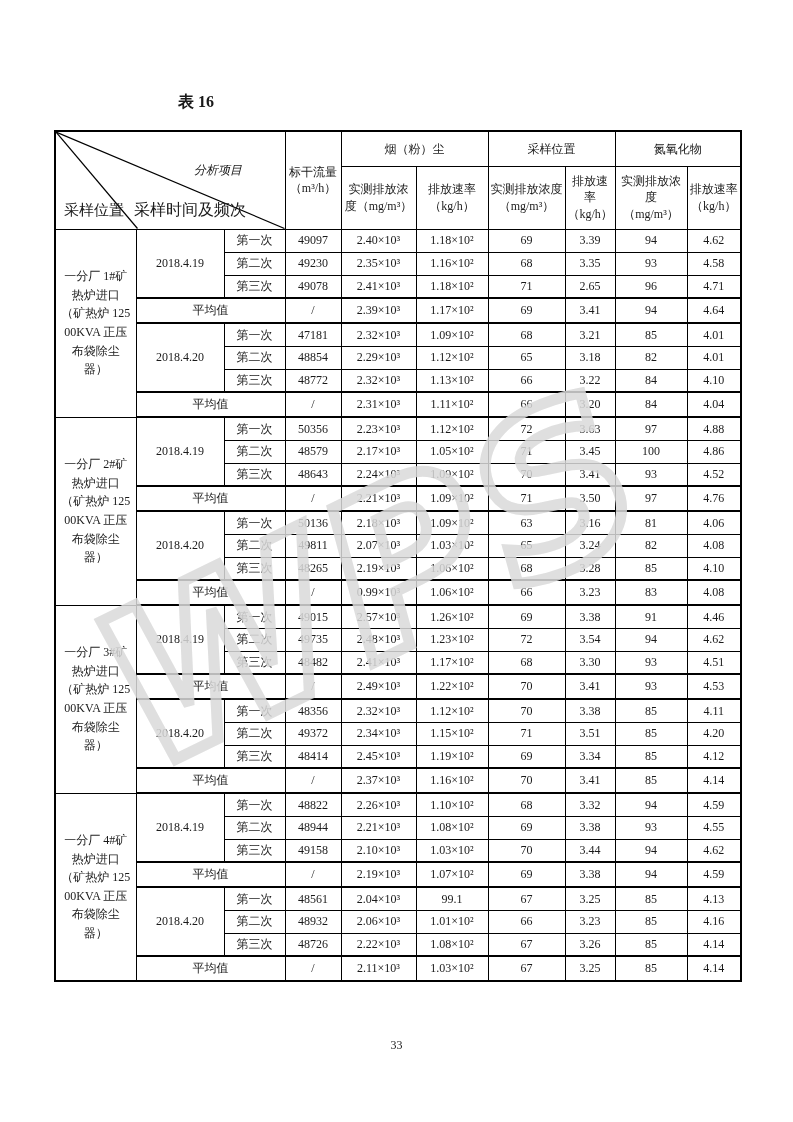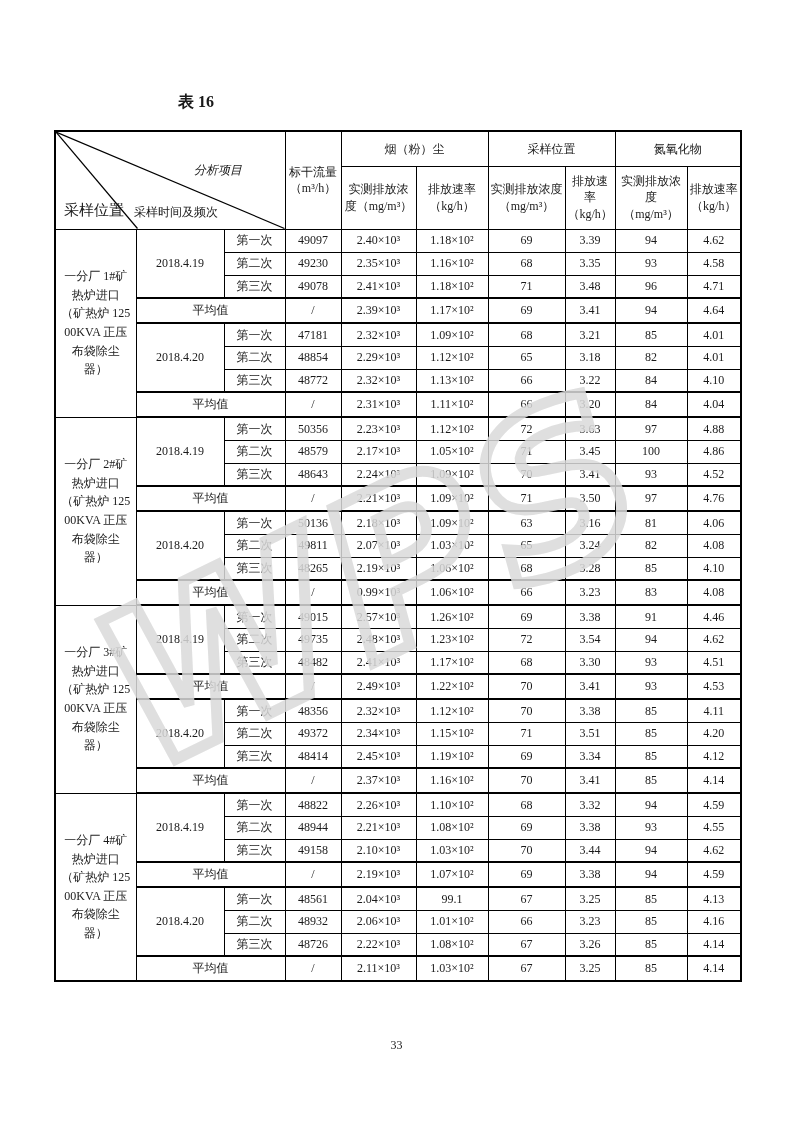--- a/index.html
+++ b/index.html
@@ -37,21 +37,21 @@
   .doc-table thead tr.h2 { height: 63px; }
   .doc-table tbody tr.run-row { height: 23px; }
   .doc-table tbody tr.avg-row { height: 25px; padding-left: 8px; }
   .doc-table tbody tr.avg-row td { border-top-width: 2px; border-bottom-width: 2px; }
   .doc-table td.bold { font-weight: normal; }
   .doc-table td.loc { word-break: break-all; padding: 0 4px; line-height: 1.55; }
 
   td.corner { position: relative; padding: 0; }
   td.corner svg.diag { position: absolute; left: 0; top: 0; width: 100%; height: 100%; }
   td.corner .c-top { position: absolute; left: 138px; top: 30px; font-size: 12px; font-style: italic; }
-  td.corner .c-mid { position: absolute; left: 78px; bottom: 8px; font-size: 12px; }
+  td.corner .c-mid { position: absolute; left: 78px; bottom: 8px; font-size: 16px; }
   td.corner .c-bot { position: absolute; left: 8px; bottom: 8px; font-size: 15px; }
 
   .watermark {
     position: absolute; left: 75px; top: 355px;
     width: 590px; height: 430px;
     pointer-events: none;
     opacity: 0.85;
     z-index: 5;
   }
   .page-number {
@@ -126,21 +126,21 @@
         <td>3.35</td>
         <td>93</td>
         <td>4.58</td>
       </tr>
       <tr class="run-row">
         <td>第三次</td>
         <td>49078</td>
         <td>2.41×10³</td>
         <td>1.18×10²</td>
         <td>71</td>
-        <td>3.48</td>
+        <td>2.65</td>
         <td>96</td>
         <td>4.71</td>
       </tr>
       <tr class="avg-row">
         <td colspan="2">平均值</td>
         <td>/</td>
         <td class="bold">2.39×10³</td>
         <td class="bold">1.17×10²</td>
         <td class="bold">69</td>
         <td class="bold">3.41</td>

